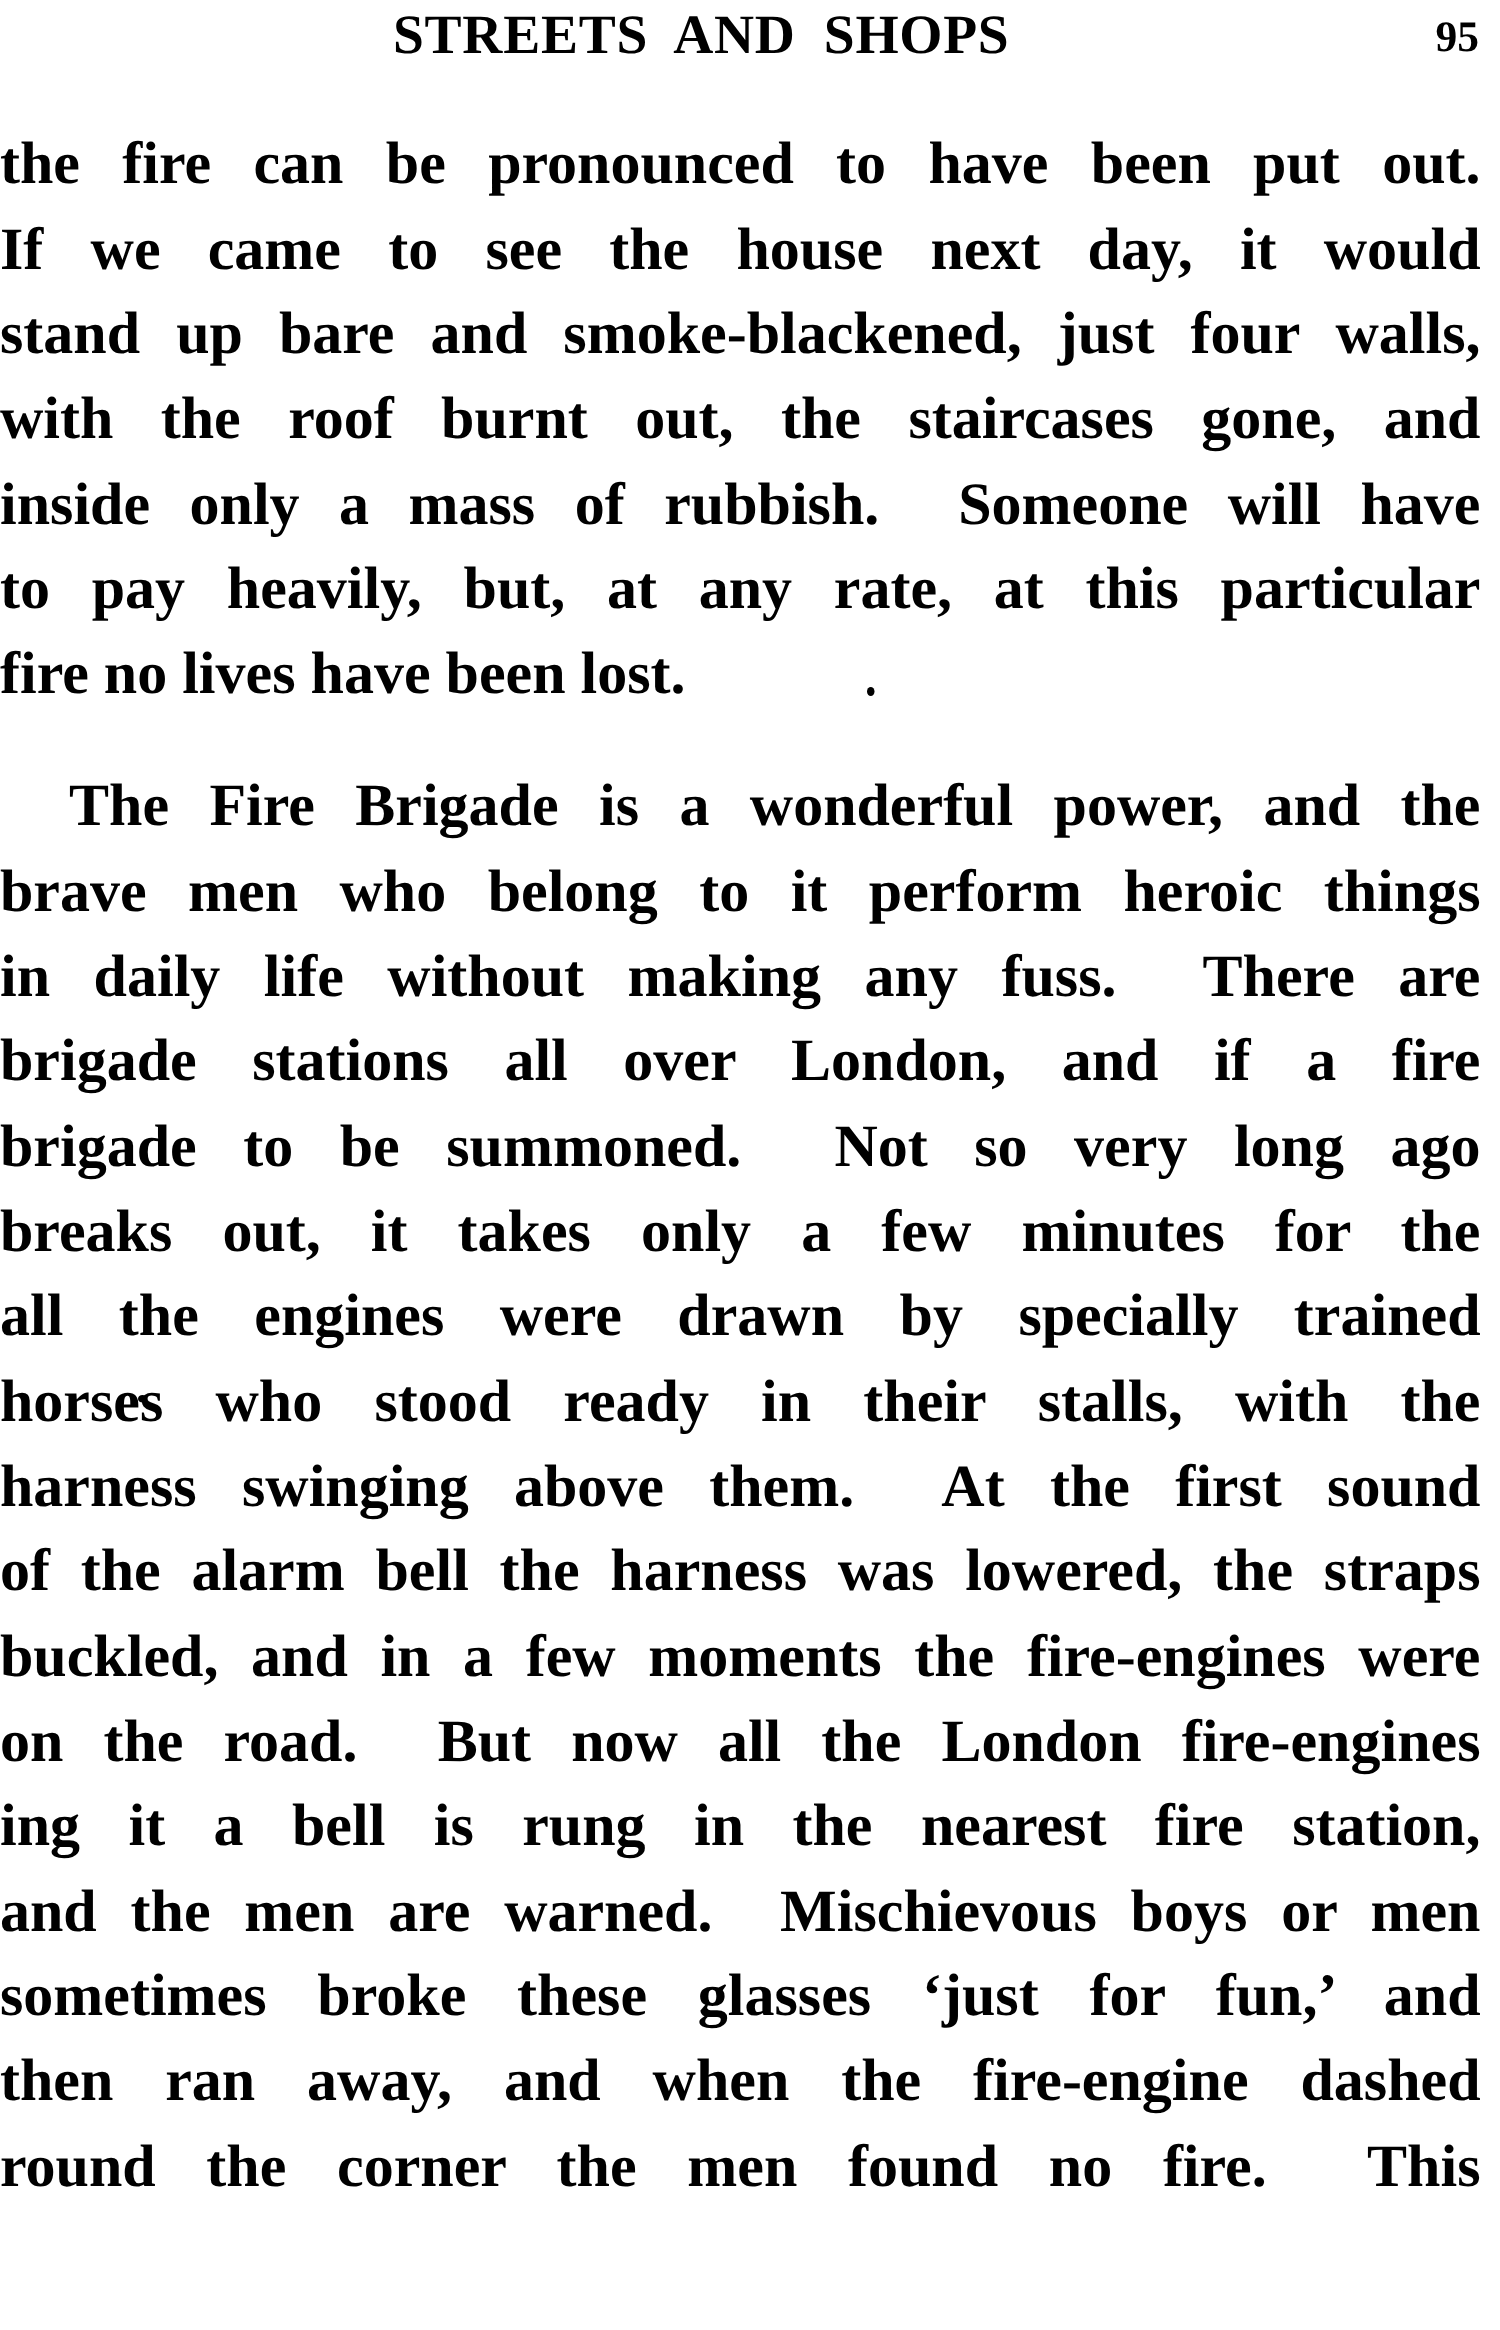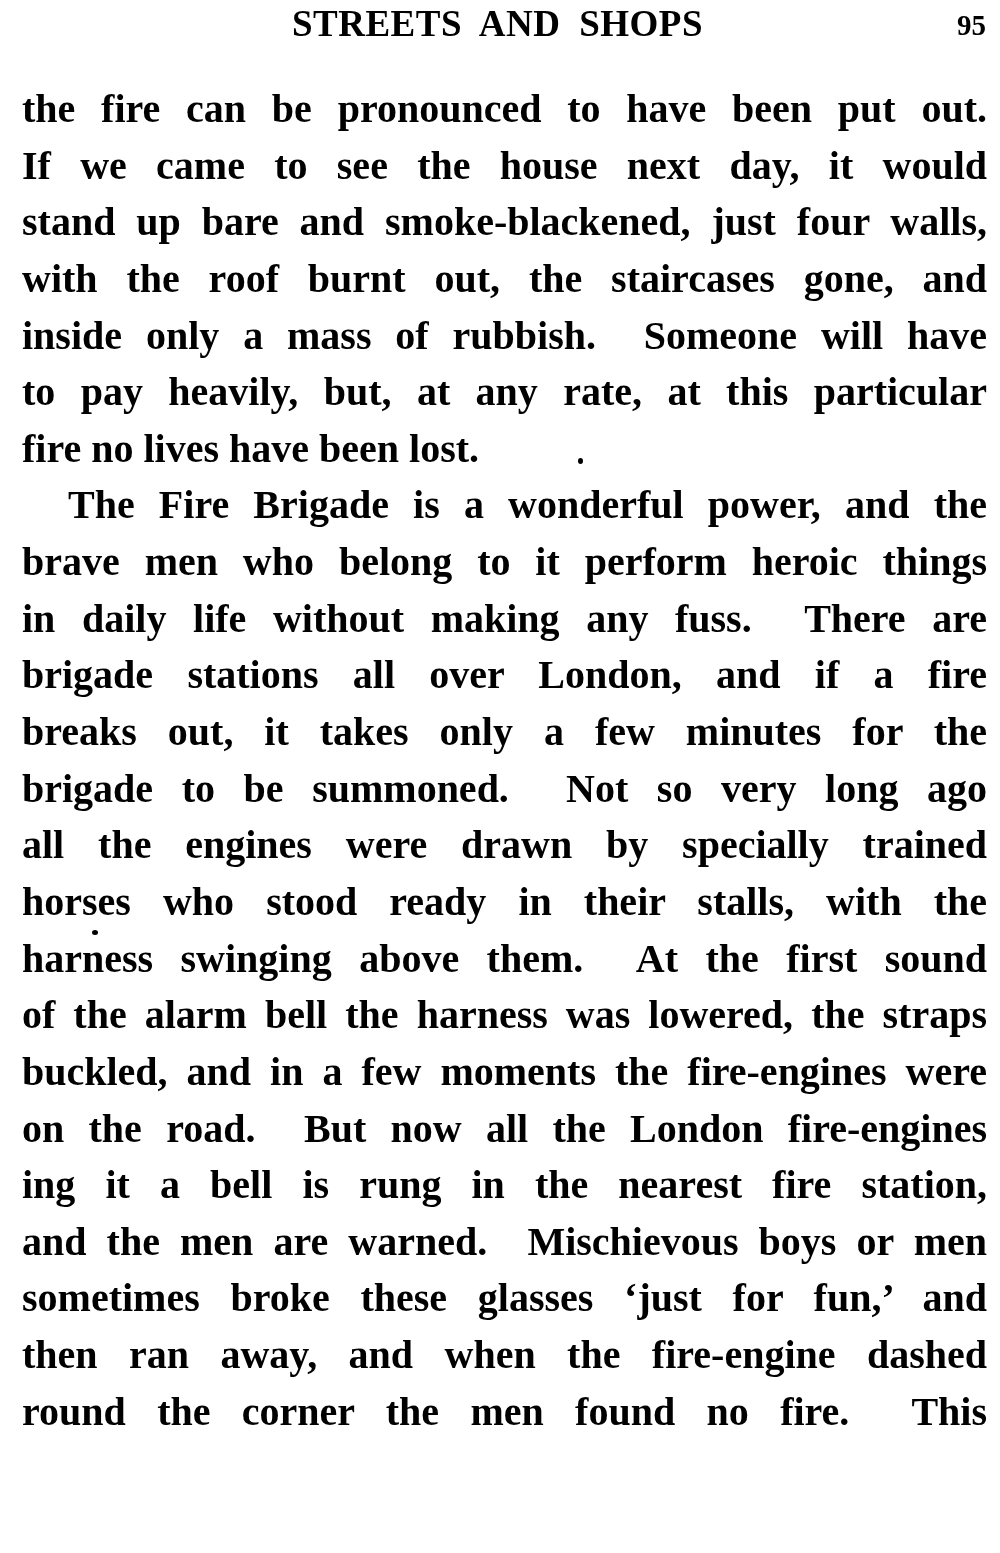--- a/index.html
+++ b/index.html
@@ -27,49 +27,49 @@
     line-height: 44px;
   }
   .header-title {
     position: absolute;
     left: 46.6%;
     transform: translateX(-50%);
     font-size: 37px;
     letter-spacing: 0.5px;
     word-spacing: 9px;
     white-space: nowrap;
-    margin-left: 30px;
   }
   .page-number {
     position: absolute;
     right: 0;
     top: 1px;
     font-size: 29px;
   }
   
   .content {
     position: absolute;
     top: 81px;
-    left: 22px;
+    left: 0;
     right: 13px;
   }
   .line {
     height: 56.65px;
     line-height: 56.65px;
     font-size: 40px;
     text-align: justify;
     text-align-last: justify;
     white-space: nowrap;
     overflow: visible;
   }
   .line.para-end {
     text-align-last: left;
   }
   .line.indented {
     text-indent: 46px;
+    margin-top: 32px;
   }
   
   .speck {
     position: absolute;
     background: #000;
     border-radius: 50%;
   }
   .speck-1 { left: 578px; top: 458px; width: 5px; height: 6px; }
   .speck-2 { left: 92px;  top: 930px; width: 6px; height: 5px; }
 </style>
@@ -88,22 +88,22 @@
     <div class="line">If we came to see the house next day, it would</div>
     <div class="line">stand up bare and smoke-blackened, just four walls,</div>
     <div class="line">with the roof burnt out, the staircases gone, and</div>
     <div class="line">inside only a mass of rubbish.&nbsp; Someone will have</div>
     <div class="line">to pay heavily, but, at any rate, at this particular</div>
     <div class="line para-end">fire no lives have been lost.</div>
     <div class="line indented">The Fire Brigade is a wonderful power, and the</div>
     <div class="line">brave men who belong to it perform heroic things</div>
     <div class="line">in daily life without making any fuss.&nbsp; There are</div>
     <div class="line">brigade stations all over London, and if a fire</div>
+    <div class="line">brigade to be summoned.&nbsp; Not so very long ago</div>
     <div class="line">breaks out, it takes only a few minutes for the</div>
-    <div class="line">brigade to be summoned.&nbsp; Not so very long ago</div>
     <div class="line">all the engines were drawn by specially trained</div>
     <div class="line">horses who stood ready in their stalls, with the</div>
     <div class="line">harness swinging above them.&nbsp; At the first sound</div>
     <div class="line">of the alarm bell the harness was lowered, the straps</div>
     <div class="line">buckled, and in a few moments the fire-engines were</div>
     <div class="line">on the road.&nbsp; But now all the London fire-engines</div>
     <div class="line">ing it a bell is rung in the nearest fire station,</div>
     <div class="line">and the men are warned.&nbsp; Mischievous boys or men</div>
     <div class="line">sometimes broke these glasses ‘just for fun,’ and</div>
     <div class="line">then ran away, and when the fire-engine dashed</div>

